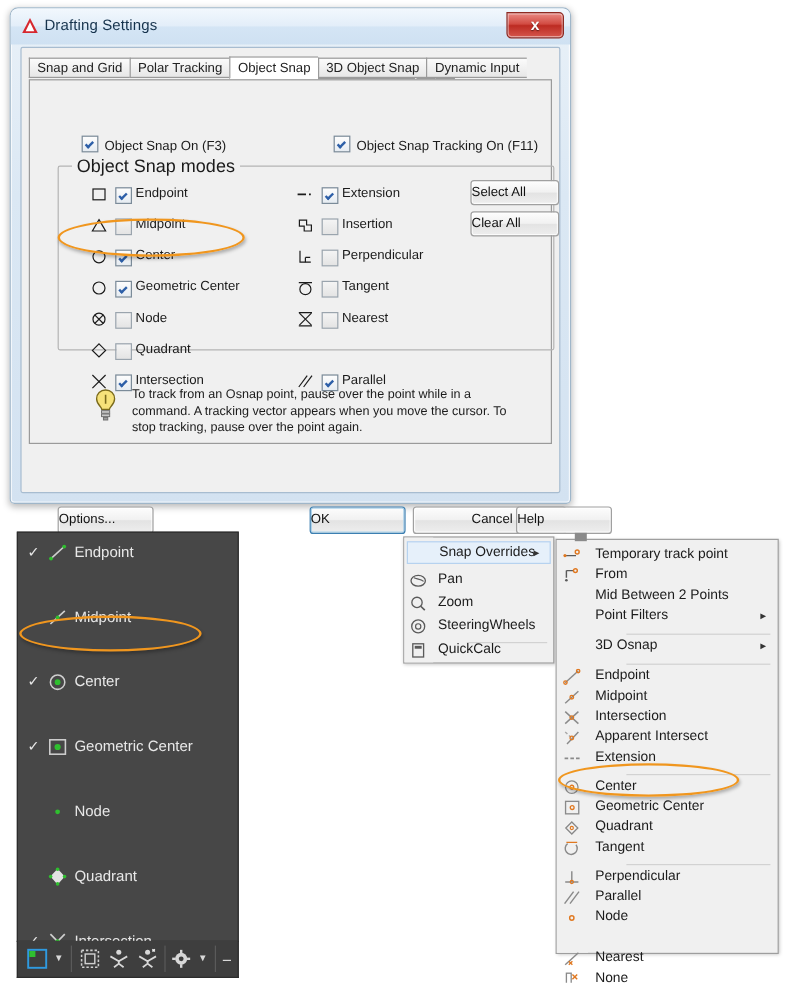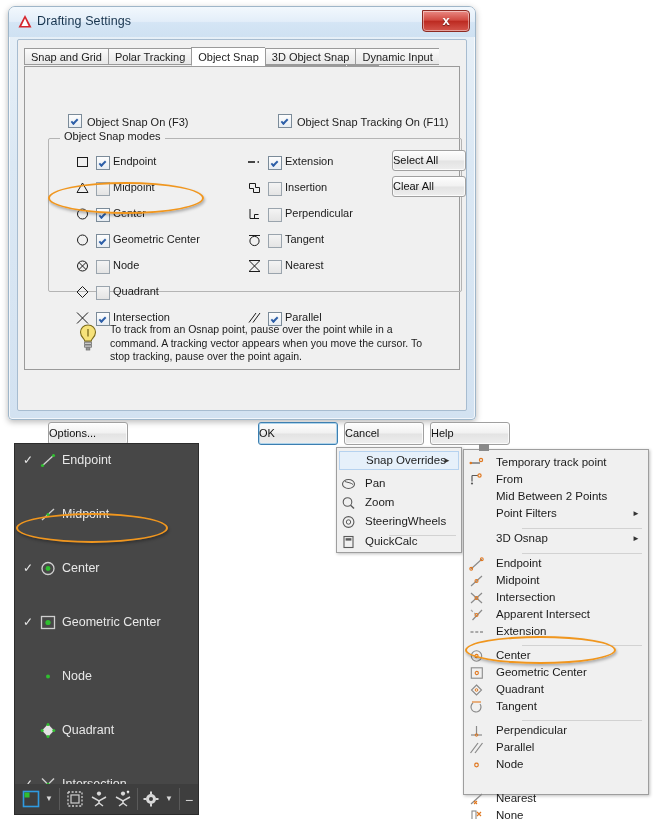--- a/index.html
+++ b/index.html
@@ -46,21 +46,21 @@
      border-left:2px solid #2d5fa8;border-bottom:2px solid #2d5fa8;transform:rotate(-45deg);}
   .chk.gray{background:linear-gradient(to bottom,#f4f4f4,#e4e4e4);border-color:#9aa4ad;}
   .lbl{font-size:11px;color:#1b1b1b;margin-left:5px;}
 
   #osnapOn{left:50px;top:72px;}
   #ostrackOn{left:260px;top:72px;}
 
   
   #grp{position:absolute;left:30px;top:98px;width:412px;height:152px;border:1px solid #b4b4b4;
        border-radius:2px;}
-  #grplabel{position:absolute;left:42px;top:90px;background:#f0f0f0;padding:0 4px;font-size:11px;color:#1b1b1b;}
+  #grplabel{position:absolute;left:42px;top:90px;background:#f0f0f0;padding:0 4px;font-size:15px;color:#1b1b1b;}
 
   .srow{position:absolute;height:16px;}
   .sicon{position:absolute;left:0;top:0;width:17px;height:16px;}
   .scheck{position:absolute;left:22px;top:2px;}
   .slabel{position:absolute;left:39px;top:1px;font-size:11px;color:#1b1b1b;white-space:nowrap;}
 
   .btn{position:absolute;font-size:11px;color:#111;text-align:left;
      background:linear-gradient(to bottom,#fdfdfd 0%,#f1f1f1 48%,#e3e3e3 52%,#eeeeee 100%);
      border:1px solid #a0a0a0;border-radius:3px;cursor:pointer;
      box-shadow:0 0 0 1px rgba(255,255,255,.75) inset;}
@@ -69,21 +69,21 @@
 
   
   #tipbox{position:absolute;left:58px;top:283px;width:360px;}
   #tipicon{position:absolute;left:0px;top:0px;width:24px;height:32px;}
   #tiptext{position:absolute;left:34px;top:0px;width:320px;font-size:10.5px;color:#1b1b1b;line-height:13.5px;}
 
   
   #options{left:30px;top:382px;width:78px;height:21px;line-height:20px;}
   #okbtn{left:240px;top:382px;width:78px;height:21px;line-height:20px;
       border:1px solid #3c7fb1;box-shadow:0 0 0 1px #aed3ea inset;}
-  #cancelbtn{left:326px;top:382px;width:78px;height:21px;line-height:20px;}
+  #cancelbtn{left:326px;top:382px;width:78px;height:21px;line-height:20px;padding-left:48px;}
   #helpbtn{left:412px;top:382px;width:78px;height:21px;line-height:20px;}
 
   
   #darkmenu{left:14px;top:443px;width:183px;height:340px;background:#474747;
       border:1px solid #2c2c2c;}
   .dmi{position:relative;height:27px;line-height:27px;color:#e8e8e8;font-size:12.5px;}
   .dmi .tick{position:absolute;left:7px;top:0;width:12px;text-align:center;color:#e8e8e8;font-size:12px;}
   .dmi .dico{position:absolute;left:24px;top:5px;width:18px;height:17px;}
   .dmi .dtxt{position:absolute;left:47px;top:0;}
   #toolbar{position:absolute;left:14px;top:784px;width:183px;height:30px;background:#3e3e3e;

